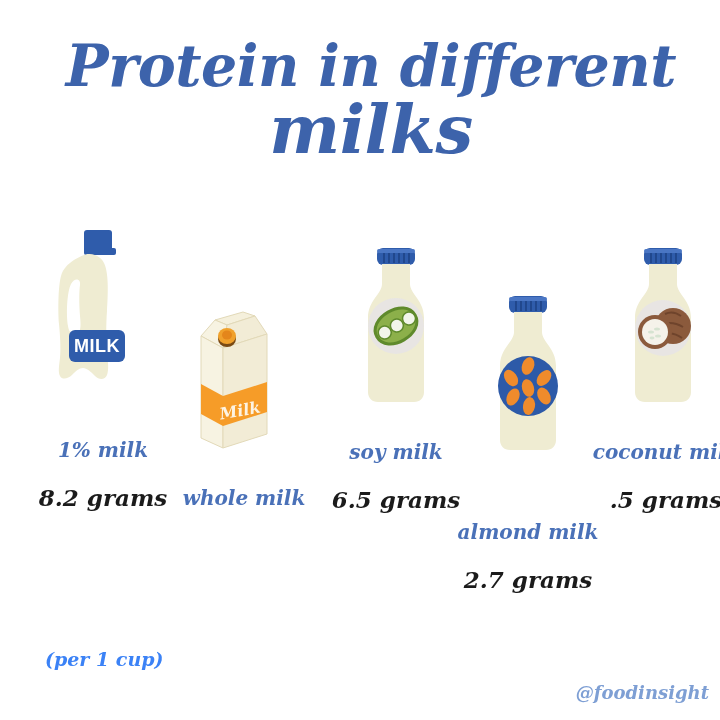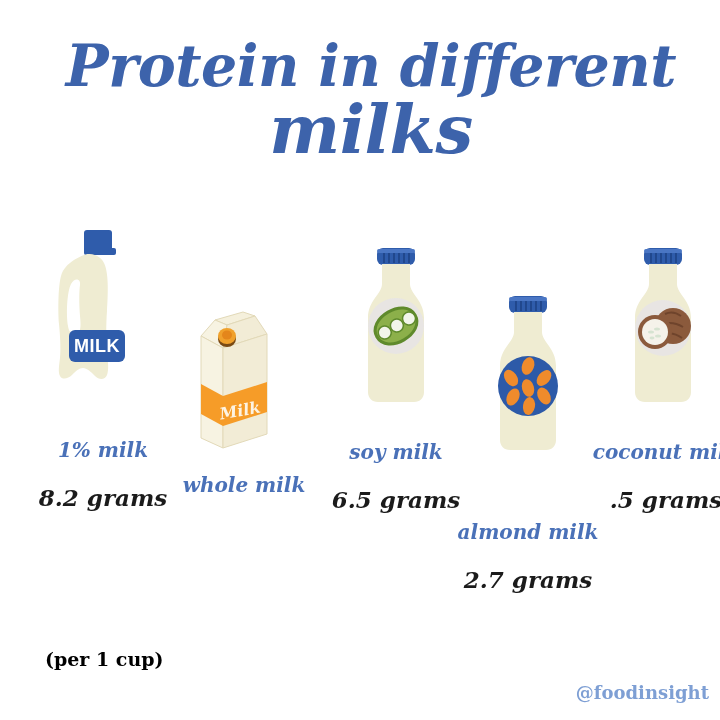--- a/index.html
+++ b/index.html
@@ -74,29 +74,31 @@
     color: #1b1b1b;
     white-space: nowrap;
   }
 
   
   .footnote {
     position: absolute;
     left: 34px;
     top: 648px;
     font-family: "DejaVu Serif", serif;
+    font-style: italic;
     font-weight: 700;
     font-size: 19px;
-    color: #000000;
+    color: #3b82f6;
   }
   .watermark {
     position: absolute;
     right: 22px;
     top: 682px;
     font-family: "DejaVu Serif", serif;
+    font-style: italic;
     font-weight: 700;
     font-size: 18px;
     color: #7e9fd4;
   }
 </style>
 </head>
 <body>
 
 <div id="infographic">
 
@@ -160,21 +162,21 @@
 
         <text x="62" y="118" text-anchor="middle" font-family="'DejaVu Serif', serif" font-style="italic" font-weight="700" font-size="16" fill="#fdf3e2" transform="rotate(-10 62 118)">Milk</text>
 
         <g>
           <ellipse cx="48" cy="41" rx="9" ry="8" fill="#7a4a14"></ellipse>
           <ellipse cx="48" cy="38" rx="9" ry="8" fill="#f0a12c"></ellipse>
           <ellipse cx="48" cy="37" rx="5" ry="4.5" fill="#e4861b"></ellipse>
         </g>
       </svg>
     </div>
-    <div class="caption" style="top:175px;">
+    <div class="caption" style="top:188px;">
       <span class="cap-name">whole milk</span>
     </div>
   </div>
 
   <div class="item" style="left:330px; top:244px; width:110px;">
     <div class="art">
       <svg width="110" height="180" viewBox="0 0 110 180">
 
         <g>
           <rect x="36" y="4" width="38" height="17" rx="6" fill="#2f5cab"></rect>

